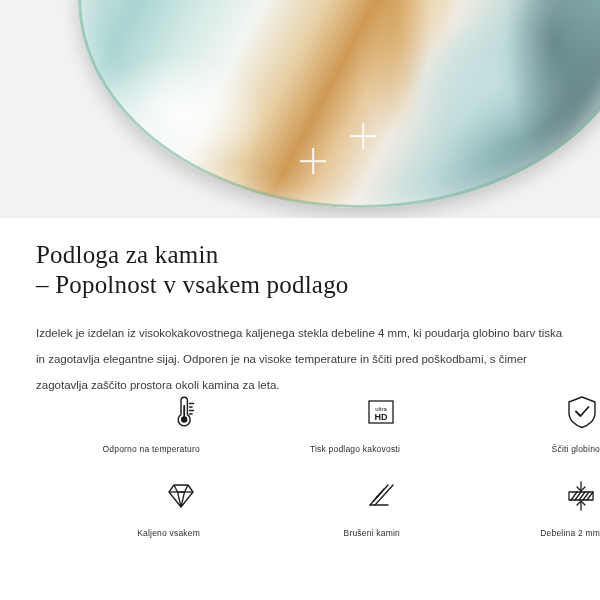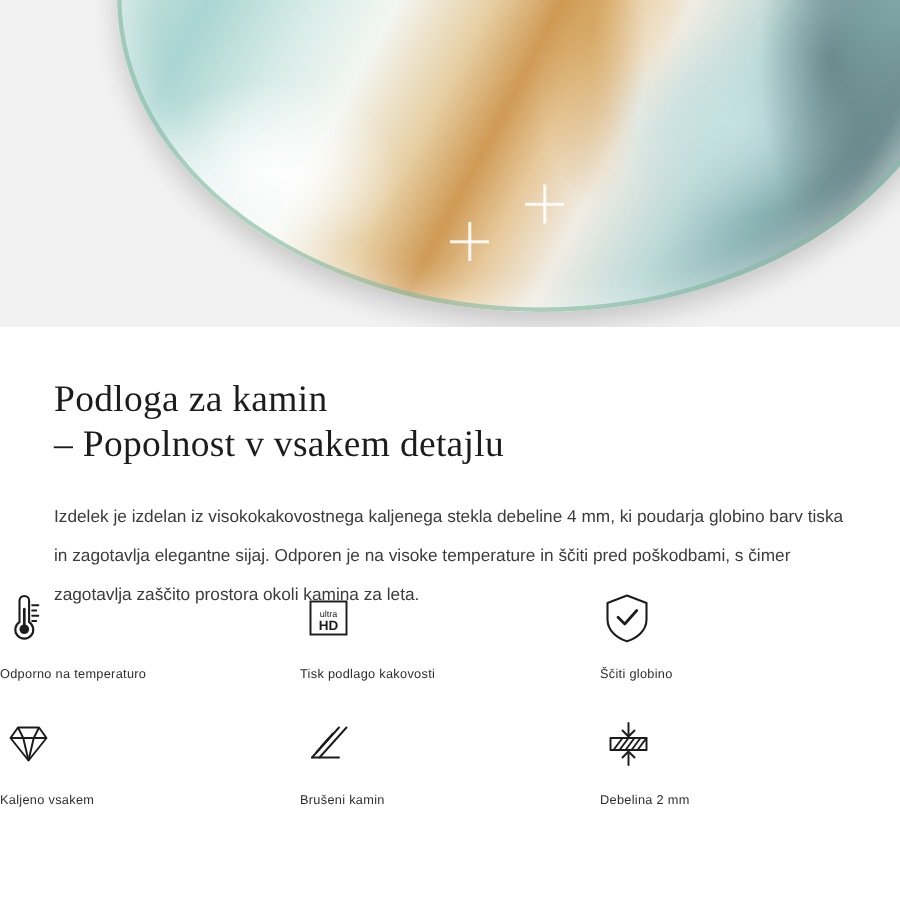--- a/index.html
+++ b/index.html
@@ -97,21 +97,21 @@
     left: 50%;
     top: 50%;
   }
   .sparkle::before { width: 1.6px; height: 26px; transform: translate(-50%, -50%); }
   .sparkle::after  { width: 26px; height: 1.6px; transform: translate(-50%, -50%); }
 
   
   .content {
     position: absolute;
     left: 0;
-    top: 230px;
+    top: 218px;
     width: 600px;
   }
   .headline {
     margin: 0;
     padding: 22px 36px 0 36px;
     font-family: "Liberation Serif", serif;
     font-size: 25px;
     line-height: 30px;
     font-weight: 400;
     color: #1c1c1c;
@@ -136,21 +136,21 @@
     top: 390px;
     width: 600px;
     display: flex;
     flex-wrap: wrap;
   }
   .feature {
     width: 200px;
     height: 84px;
     display: flex;
     flex-direction: column;
-    align-items: flex-start;
+    align-items: flex-end;
     justify-content: flex-start;
   }
   .feature .ico {
     height: 44px;
     display: flex;
     align-items: center;
     justify-content: center;
   }
   .feature .cap {
     margin-top: 10px;
@@ -171,21 +171,21 @@
     <div class="glass-oval">
       <div class="marble-veil"></div>
     </div>
     <div class="sparkle" style="left:300px; top:148px;"></div>
     <div class="sparkle" style="left:355px; top:128px; width:16px; height:16px;"></div>
   </div>
 
   <div class="content">
     <h1 class="headline">
       <span>Podloga za kamin</span>
-      <span class="line2">– Popolnost v vsakem detajlu</span>
+      <span class="line2">– Popolnost v vsakem podlago</span>
     </h1>
     <p class="paragraph">Izdelek je izdelan iz visokokakovostnega kaljenega stekla debeline 4 mm, ki poudarja globino barv tiska in zagotavlja elegantne sijaj. Odporen je na visoke temperature in ščiti pred poškodbami, s čimer zagotavlja zaščito prostora okoli kamina za leta.</p>
   </div>
 
   <div class="features">
 
     <div class="feature">
       <div class="ico">
         <svg width="32" height="36" viewBox="0 0 32 36">
           <g fill="none" stroke="#1c1c1c" stroke-width="1.4" stroke-linecap="round">

